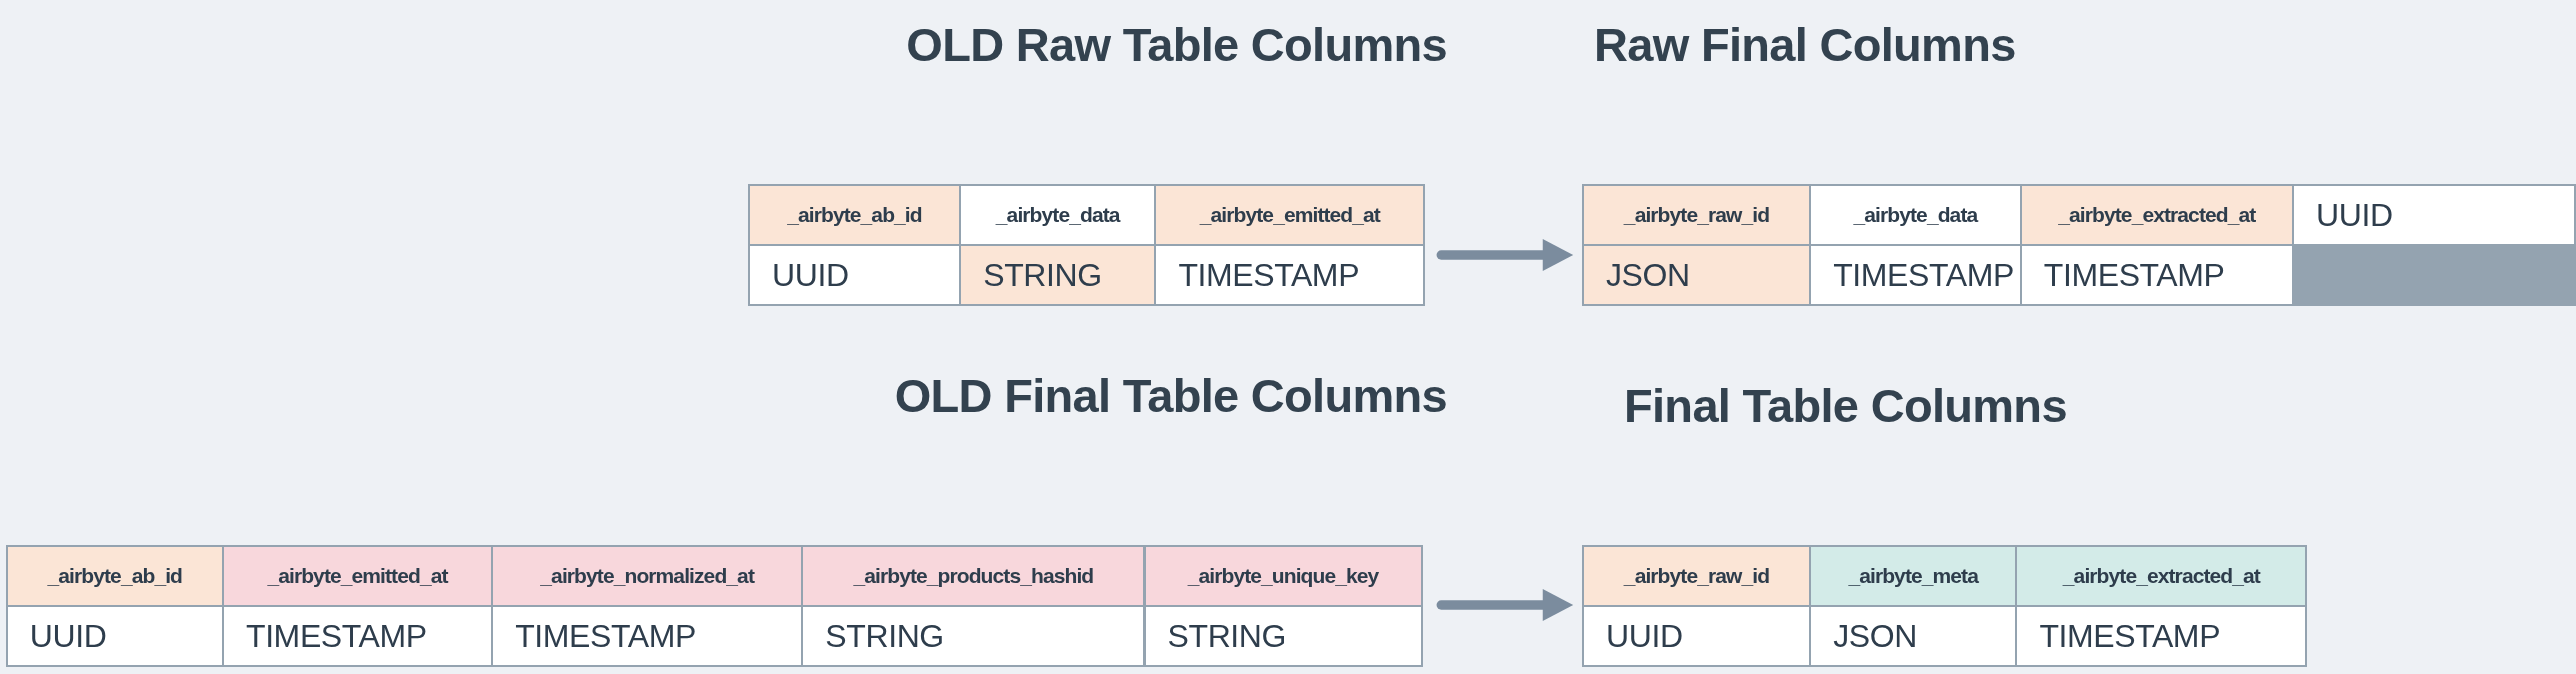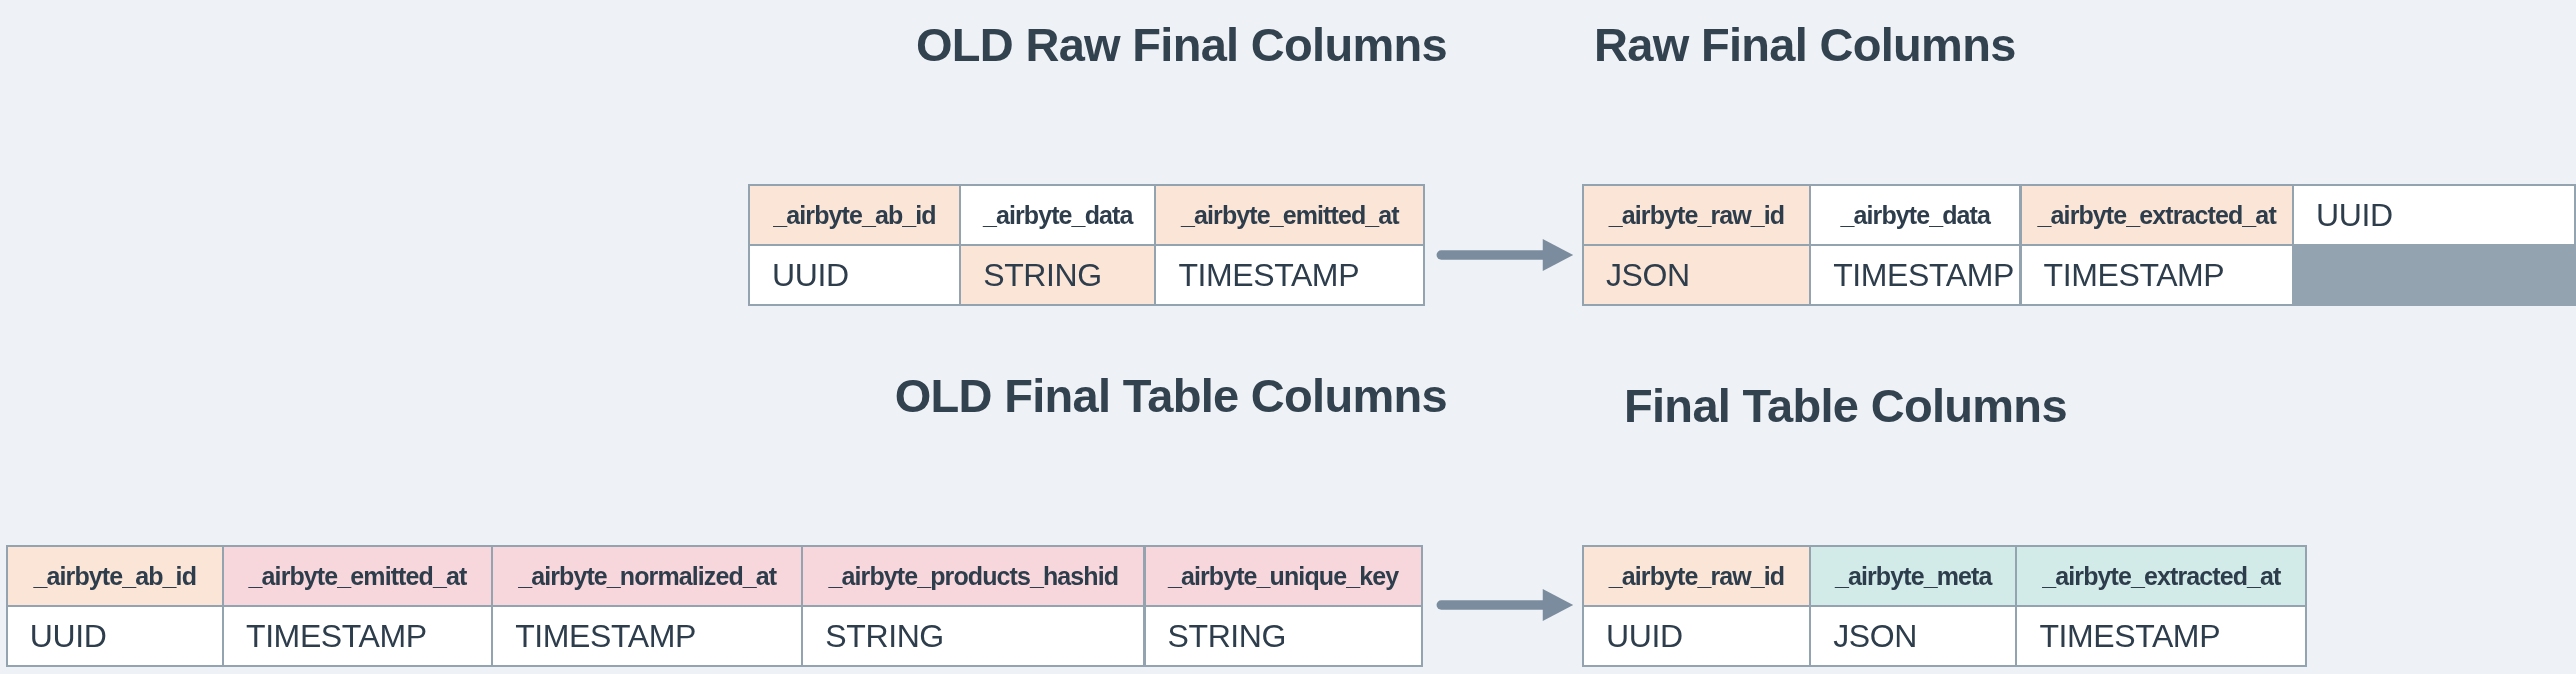--- a/index.html
+++ b/index.html
@@ -45,21 +45,21 @@
     height: 58px;
     display: flex;
     align-items: center;
     background: #ffffff;
     white-space: nowrap;
   }
   .hdr {
     justify-content: center;
     padding: 0 16px;
     font-weight: 700;
-    font-size: 25px;
+    font-size: 21px;
     letter-spacing: -0.9px;
   }
   .val {
     justify-content: flex-start;
     padding: 0 16px 0 22px;
     font-size: 32px;
     letter-spacing: -0.4px;
   }
 
   .bg-peach { background: #fbe5d6; }
@@ -69,21 +69,21 @@
 
   .arrow {
     position: absolute;
     width: 145px;
     height: 44px;
   }
 </style>
 </head>
 <body>
 
-<div class="title" style="top:16px; right:1129px;">OLD Raw Final Columns</div>
+<div class="title" style="top:16px; right:1129px;">OLD Raw Table Columns</div>
 <div class="title" style="top:16px; left:1594px;">Raw Final Columns</div>
 <div class="title" style="top:367px; right:1129px;">OLD Final Table Columns</div>
 <div class="title" style="top:377px; left:1624px;">Final Table Columns</div>
 
 <div class="schema-table cols-old-raw" style="left:748px; top:184px;">
   <div class="cell hdr bg-peach">_airbyte_ab_id</div>
   <div class="cell hdr bg-white">_airbyte_data</div>
   <div class="cell hdr bg-peach">_airbyte_emitted_at</div>
   <div class="cell val bg-white">UUID</div>
   <div class="cell val bg-peach">STRING</div>

